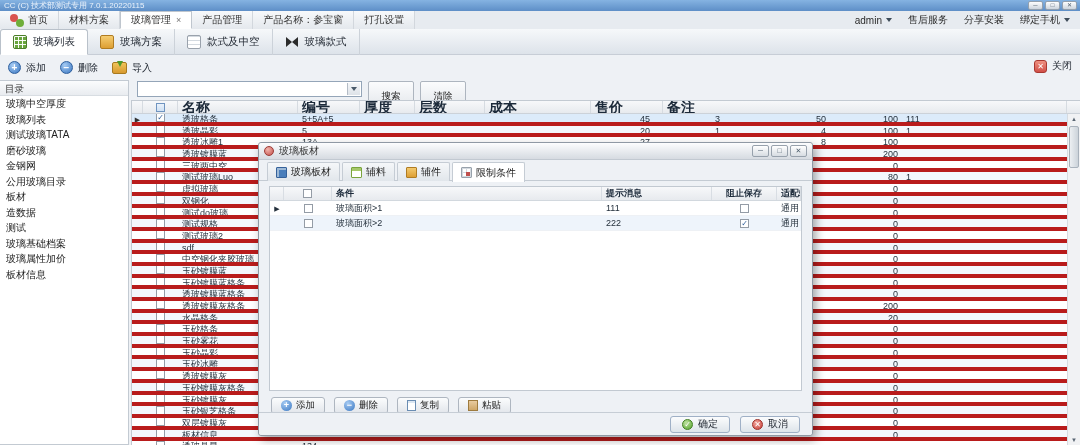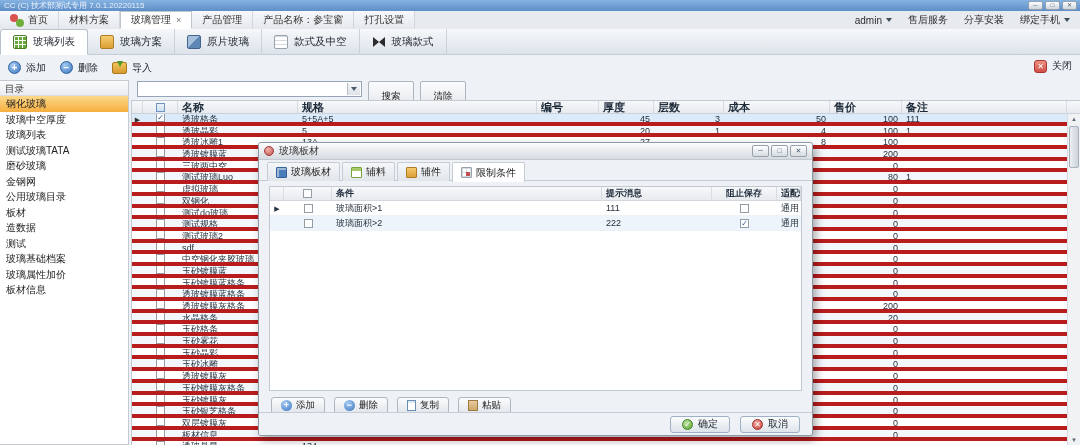--- a/index.html
+++ b/index.html
@@ -49,21 +49,21 @@
   
   .combo{position:absolute;left:137px;top:81px;width:225px;height:16px;background:#fff;border:1px solid #94a5b8;}
   .combo input{position:absolute;left:1px;top:1px;right:15px;bottom:1px;width:208px;border:none;outline:none;font-size:9px;padding:0 3px;}
   .combo-btn{position:absolute;right:1px;top:1px;width:13px;height:12px;background:linear-gradient(#f5f7f9,#dde2e8);border-left:1px solid #b4bcc6;display:flex;align-items:center;justify-content:center;}
   .combo-btn .caret{margin:0;border-top-color:#4a5a6a;}
   .sbtn{position:absolute;top:81px;height:30px;background:linear-gradient(#fbfcfd,#e1e5ea);border:1px solid #adb5bf;font-size:9.5px;color:#222;border-radius:2px;}
   .btn-search{left:368px;width:46px;}
   .btn-clear{left:420px;width:46px;}
   
   .grid{position:absolute;left:131px;top:100px;right:0;bottom:0;background:#fff;border-top:1px solid #c3cad2;border-left:1px solid #c3cad2;overflow:hidden;}
-  .ghead{display:flex;height:13px;background:linear-gradient(#f7f8fa,#e7eaee);border-bottom:1px solid #ccd2d9;font-size:11px;font-weight:bold;color:#1c2a3a;padding-right:13px;}
+  .ghead{display:flex;height:13px;background:linear-gradient(#f7f8fa,#e7eaee);border-bottom:1px solid #ccd2d9;font-size:14px;font-weight:bold;color:#1c2a3a;padding-right:13px;}
   .ghead .cell{border-right:1px solid #d6dbe1;line-height:12px;text-align:left;}
   .grow{display:flex;height:11.7px;line-height:11.7px;font-size:9px;color:#24303c;border-bottom:4px solid #b91c1c;padding-right:13px;}
   .grow.alt{background:#f3f7fc;}
   .grow.sel{background:#dcebfa;}
   .cell{overflow:hidden;white-space:nowrap;padding:0 4px;flex:none;}
   .c-ind{width:11px;padding:0;text-align:center;font-size:7px;color:#333;}
   .c-chk{width:35px;padding:0;display:flex;align-items:center;justify-content:center;}
   .c-name{width:120px;}
   .c-spec{width:239px;}
   .c-code{width:62px;}
@@ -172,24 +172,20 @@
   <div class="ribbon" id="ribbon">
       <span class="rtab active">
         <span class="ic ic-grid-green"></span>
         <span>玻璃列表</span>
       </span>
       <span class="rtab">
         <span class="ic ic-folder"></span>
         <span>玻璃方案</span>
       </span>
       <span class="rtab">
-        <span class="ic ic-sheets"></span>
-        <span>原片玻璃</span>
-      </span>
-      <span class="rtab">
         <span class="ic ic-page"></span>
         <span>款式及中空</span>
       </span>
       <span class="rtab">
         <span class="ic ic-bowtie"></span>
         <span>玻璃款式</span>
       </span>
     </div>
 
   <div class="toolbar">
@@ -207,21 +203,20 @@
       </span>
     <span class="tbtn close-right">
         <span class="ic-close-red">✕</span>
         <span>关闭</span>
       </span>
   </div>
 
   <div class="sidebar">
     <div class="side-header">目录</div>
     <div id="side-items">
-        <div class="sitem sel">钢化玻璃</div>
         <div class="sitem">玻璃中空厚度</div>
         <div class="sitem">玻璃列表</div>
         <div class="sitem">测试玻璃TATA</div>
         <div class="sitem">磨砂玻璃</div>
         <div class="sitem">金钢网</div>
         <div class="sitem">公用玻璃目录</div>
         <div class="sitem">板材</div>
         <div class="sitem">造数据</div>
         <div class="sitem">测试</div>
         <div class="sitem">玻璃基础档案</div>
@@ -239,21 +234,20 @@
   <button class="sbtn btn-search">搜索</button>
   <button class="sbtn btn-clear">清除</button>
 
   <div class="grid">
     <div class="ghead">
       <span class="cell c-ind"></span>
       <span class="cell c-chk">
           <span class="checkbox hchk"></span>
         </span>
       <span class="cell c-name">名称</span>
-      <span class="cell c-spec">规格</span>
       <span class="cell c-code">编号</span>
       <span class="cell c-thick">厚度</span>
       <span class="cell c-lay">层数</span>
       <span class="cell c-cost">成本</span>
       <span class="cell c-price">售价</span>
       <span class="cell c-note">备注</span>
     </div>
     <div id="grid-rows">
         <div class="grow sel">
           <span class="cell c-ind">▶</span>

